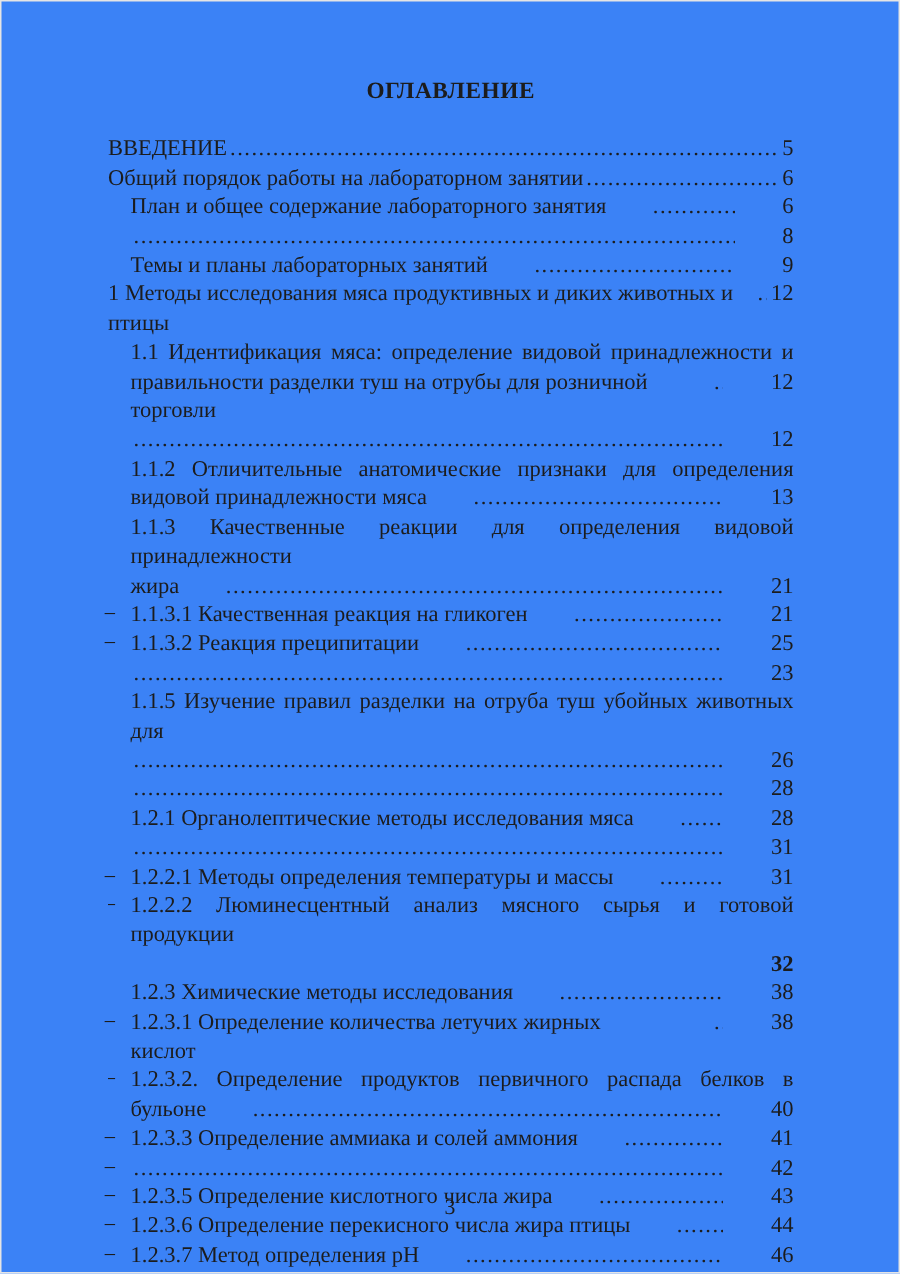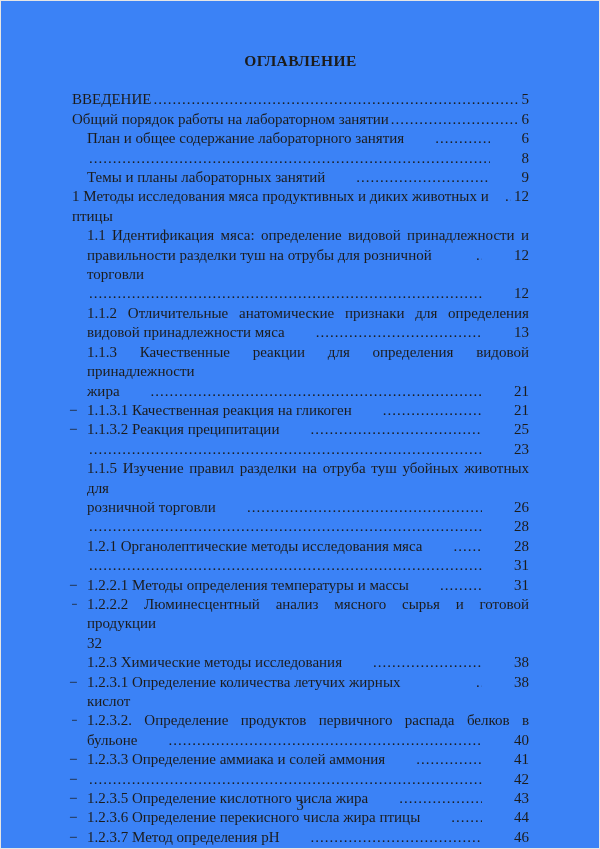--- a/index.html
+++ b/index.html
@@ -42,21 +42,21 @@
     letter-spacing: 1px;
     margin: 0 3px 0 2px;
   }
   .leader-row .pageno { flex: 0 0 auto; }
   .fill-row {
     text-align: justify;
     text-align-last: justify;
     overflow: hidden;
     white-space: normal;
   }
-  .plain-row { text-align: left; }
+  .plain-row { text-align: right; font-weight: bold; }
   .footer-pageno {
     position: absolute;
     left: 0;
     right: 0;
     bottom: 33px;
     text-align: center;
     font-size: 14.5px;
   }
 </style>
 </head>
@@ -127,21 +127,20 @@
         <span class="label">1.1.3.2 Реакция преципитации</span>
         <span class="dots">............................................................................................................................................................................................................................</span>
         <span class="pageno">25</span>
       </div>
       <div class="row indent-1 leader-row">
         <span class="dots">............................................................................................................................................................................................................................</span>
         <span class="pageno">23</span>
       </div>
       <div class="row indent-1 fill-row"><span class="label">1.1.5 Изучение правил разделки на отруба туш убойных животных для</span></div>
       <div class="row indent-1 leader-row">
-        <span class="label">розничной торговли</span>
         <span class="dots">............................................................................................................................................................................................................................</span>
         <span class="pageno">26</span>
       </div>
       <div class="row indent-1 leader-row">
         <span class="dots">............................................................................................................................................................................................................................</span>
         <span class="pageno">28</span>
       </div>
       <div class="row indent-1 leader-row">
         <span class="label">1.2.1 Органолептические методы исследования мяса</span>
         <span class="dots">............................................................................................................................................................................................................................</span>

